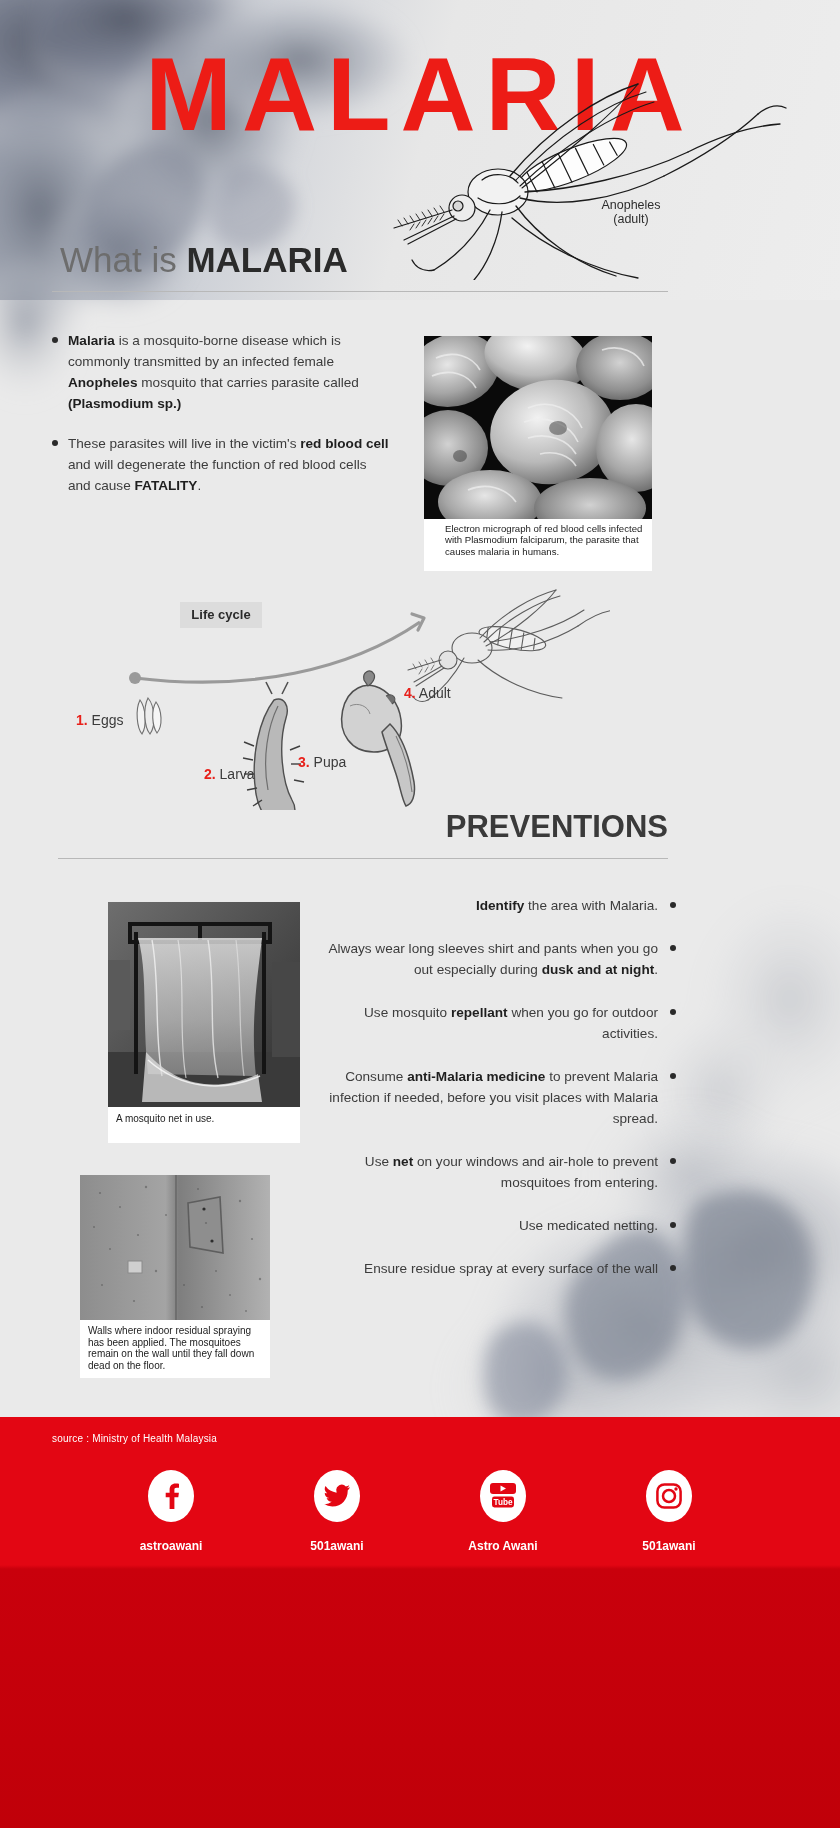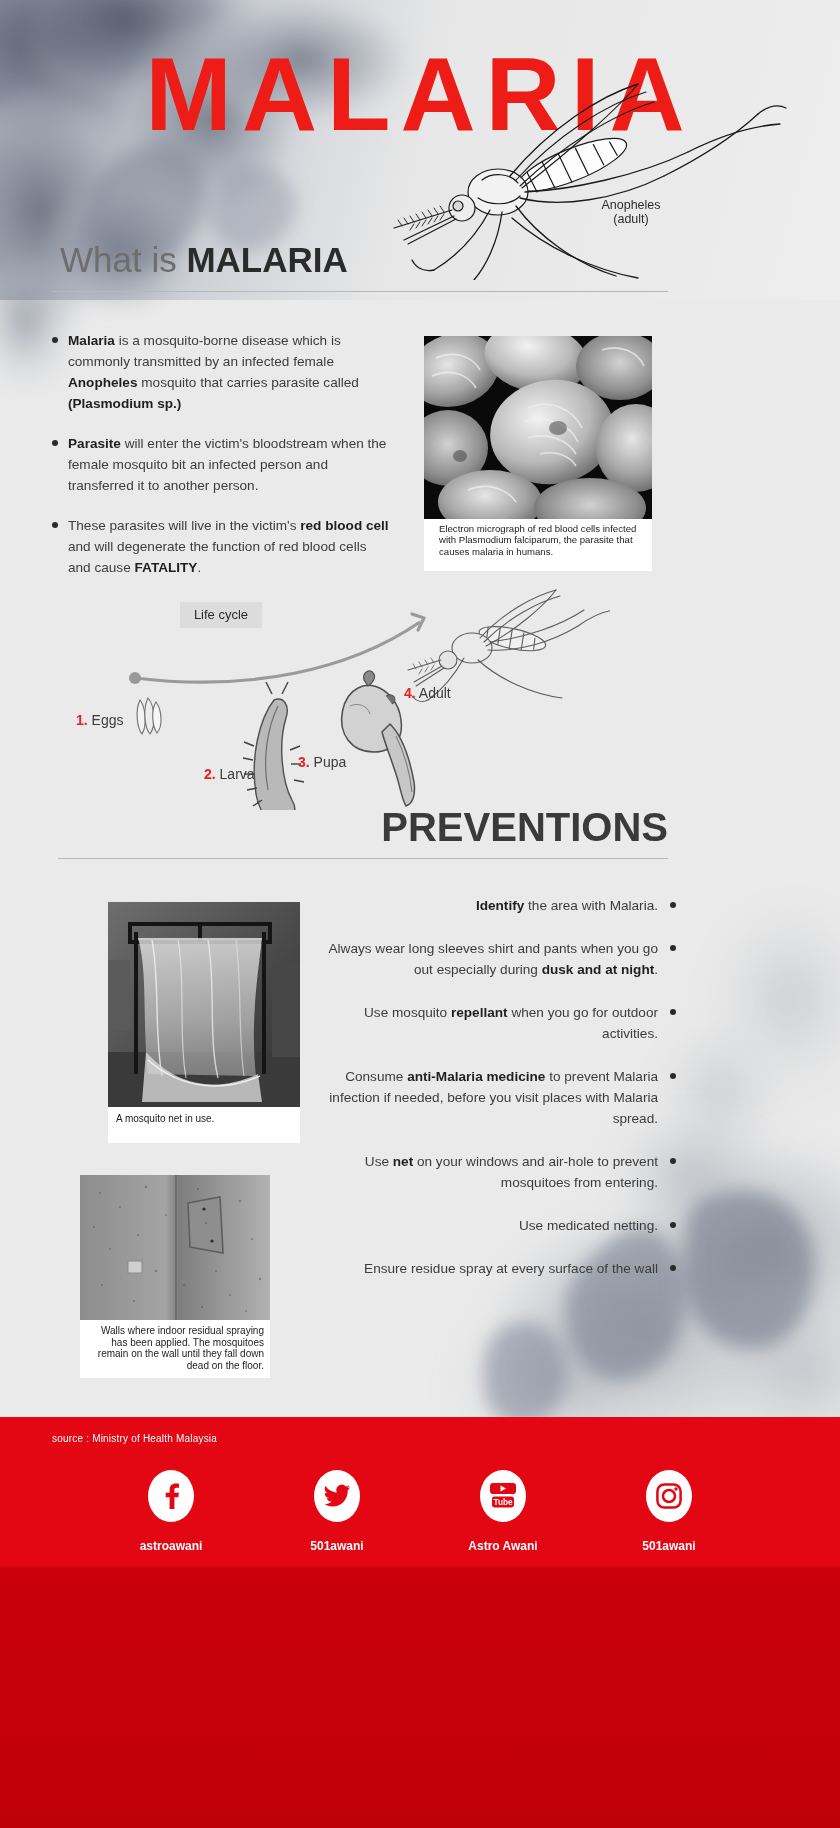--- a/index.html
+++ b/index.html
@@ -55,27 +55,27 @@
   }
   .bullets b{font-weight:700;color:#1f1f1f;}
 
   
   .micro{
     position:absolute;left:424px;top:336px;width:228px;height:183px;overflow:hidden;
     background:#050505;
   }
   .micro-cap{
     position:absolute;left:424px;top:519px;width:228px;height:52px;background:#fff;
-    font-size:9.6px;line-height:11.4px;color:#222;padding:4px 5px 0 15px;
+    font-size:9.6px;line-height:11.4px;color:#222;padding:4px 5px 0 21px;
   }
 
   
   .lc-badge{
     position:absolute;left:180px;top:602px;width:82px;height:26px;background:#dcdcdc;
-    font-size:13px;font-weight:400;color:#2b2b2b;text-align:center;line-height:26px;
+    font-size:13px;font-weight:700;color:#2b2b2b;text-align:center;line-height:26px;
   }
   .lc-svg{position:absolute;left:50px;top:580px;width:560px;height:230px;}
   .lc-label{position:absolute;font-size:14px;color:#3b3b3b;white-space:nowrap;}
   .lc-label i{font-style:normal;color:#e8201a;font-weight:700;}
 
   
   .prev-list{position:absolute;left:318px;top:895px;width:358px;text-align:right;}
   .prev-list li{
     list-style:none;position:relative;padding-right:18px;margin-bottom:22px;
     font-size:13.6px;line-height:21px;color:#3c3c3c;
@@ -87,21 +87,21 @@
   .prev-list b{font-weight:700;color:#1f1f1f;}
 
   .net-img{position:absolute;left:108px;top:902px;width:192px;height:205px;overflow:hidden;background:#2a2a2a;}
   .net-cap{
     position:absolute;left:108px;top:1107px;width:192px;height:36px;background:#fff;
     font-size:10px;line-height:12px;color:#222;padding:6px 6px 0 8px;
   }
   .wall-img{position:absolute;left:80px;top:1175px;width:190px;height:145px;overflow:hidden;background:#8b8b8b;}
   .wall-cap{
     position:absolute;left:80px;top:1320px;width:190px;height:58px;background:#fff;
-    font-size:10px;line-height:11.6px;color:#222;padding:5px 6px 0 8px;text-align:right;
+    font-size:10px;line-height:11.6px;color:#222;padding:5px 6px 0 8px;
   }
 
   
   .footer{
     position:absolute;left:0;top:1417px;width:840px;height:411px;
     background:linear-gradient(180deg,#e30613 0%, #e30613 36%, #c9000c 37%, #c00009 100%);
   }
   .source{
     position:absolute;left:52px;top:1433px;font-size:10px;color:#fff;letter-spacing:.2px;
   }
@@ -249,21 +249,20 @@
     <div>(adult)</div>
   </div>
 
   <div class="sec-head" style="left:60px;top:245px;">
     <span>What is </span><b>MALARIA</b>
   </div>
   <div class="rule" style="left:52px;top:291px;width:616px;"></div>
 
   <ul class="bullets" id="about-bullets">
       <li><b>Malaria</b> is a mosquito-borne disease which is commonly transmitted by an infected female <b>Anopheles</b> mosquito that carries parasite called <b>(Plasmodium sp.)</b></li>
-      <li><b>Parasite</b> will enter the victim's bloodstream when the female mosquito bit an infected person and transferred it to another person.</li>
       <li>These parasites will live in the victim's <b>red blood cell</b> and will degenerate the function of red blood cells and cause <b>FATALITY</b>.</li>
     </ul>
 
   <div class="micro">
     <svg width="228" height="183" viewBox="0 0 228 183">
       <defs>
         <radialGradient id="rbc1" cx="40%" cy="35%" r="70%">
           <stop offset="0%" stop-color="#f2f2f2"></stop>
             <stop offset="60%" stop-color="#b9b9b9"></stop>
             <stop offset="100%" stop-color="#6a6a6a"></stop>
@@ -394,21 +393,21 @@
   </div>
   <div class="lc-label" style="left:298px;top:754px;">
     <i>3.</i>
     <span>Pupa</span>
   </div>
   <div class="lc-label" style="left:404px;top:685px;">
     <i>4.</i>
     <span>Adult</span>
   </div>
 
-  <div class="sec-head right" style="left:268px;top:812px;width:400px;font-size:40px;">PREVENTIONS</div>
+  <div class="sec-head right" style="left:268px;top:812px;width:400px;font-size:31px;">PREVENTIONS</div>
   <div class="rule" style="left:58px;top:858px;width:610px;"></div>
 
   <ul class="prev-list" id="prev-list">
       <li><b>Identify</b> the area with Malaria.</li>
       <li>Always wear long sleeves shirt and pants when you go out especially during <b>dusk and at night</b>.</li>
       <li>Use mosquito <b>repellant</b> when you go for outdoor activities.</li>
       <li>Consume <b>anti-Malaria medicine</b> to prevent Malaria infection if needed, before you visit places with Malaria spread.</li>
       <li>Use <b>net</b> on your windows and air-hole to prevent mosquitoes from entering.</li>
       <li>Use medicated netting.</li>
       <li>Ensure residue spray at every surface of the wall</li>

